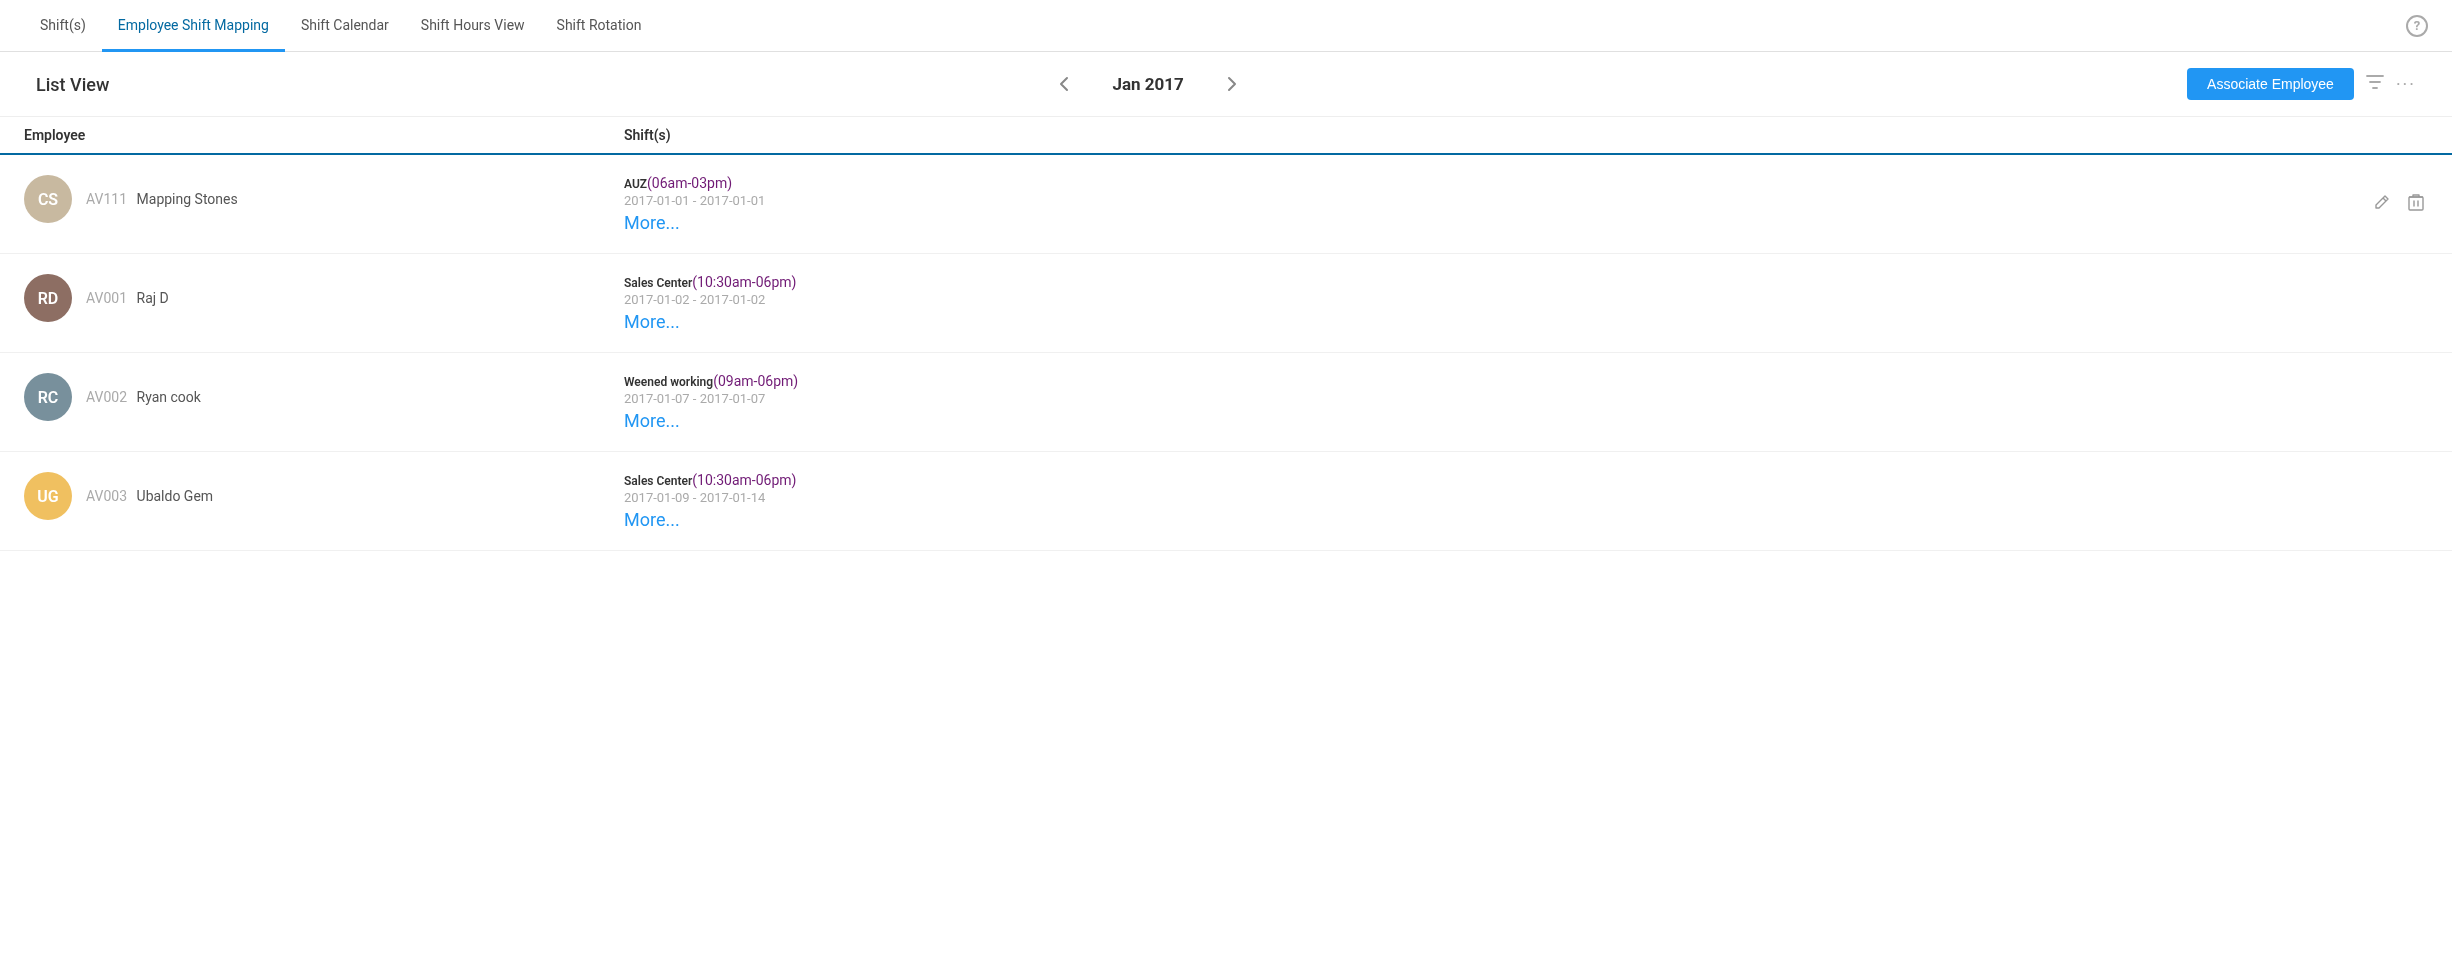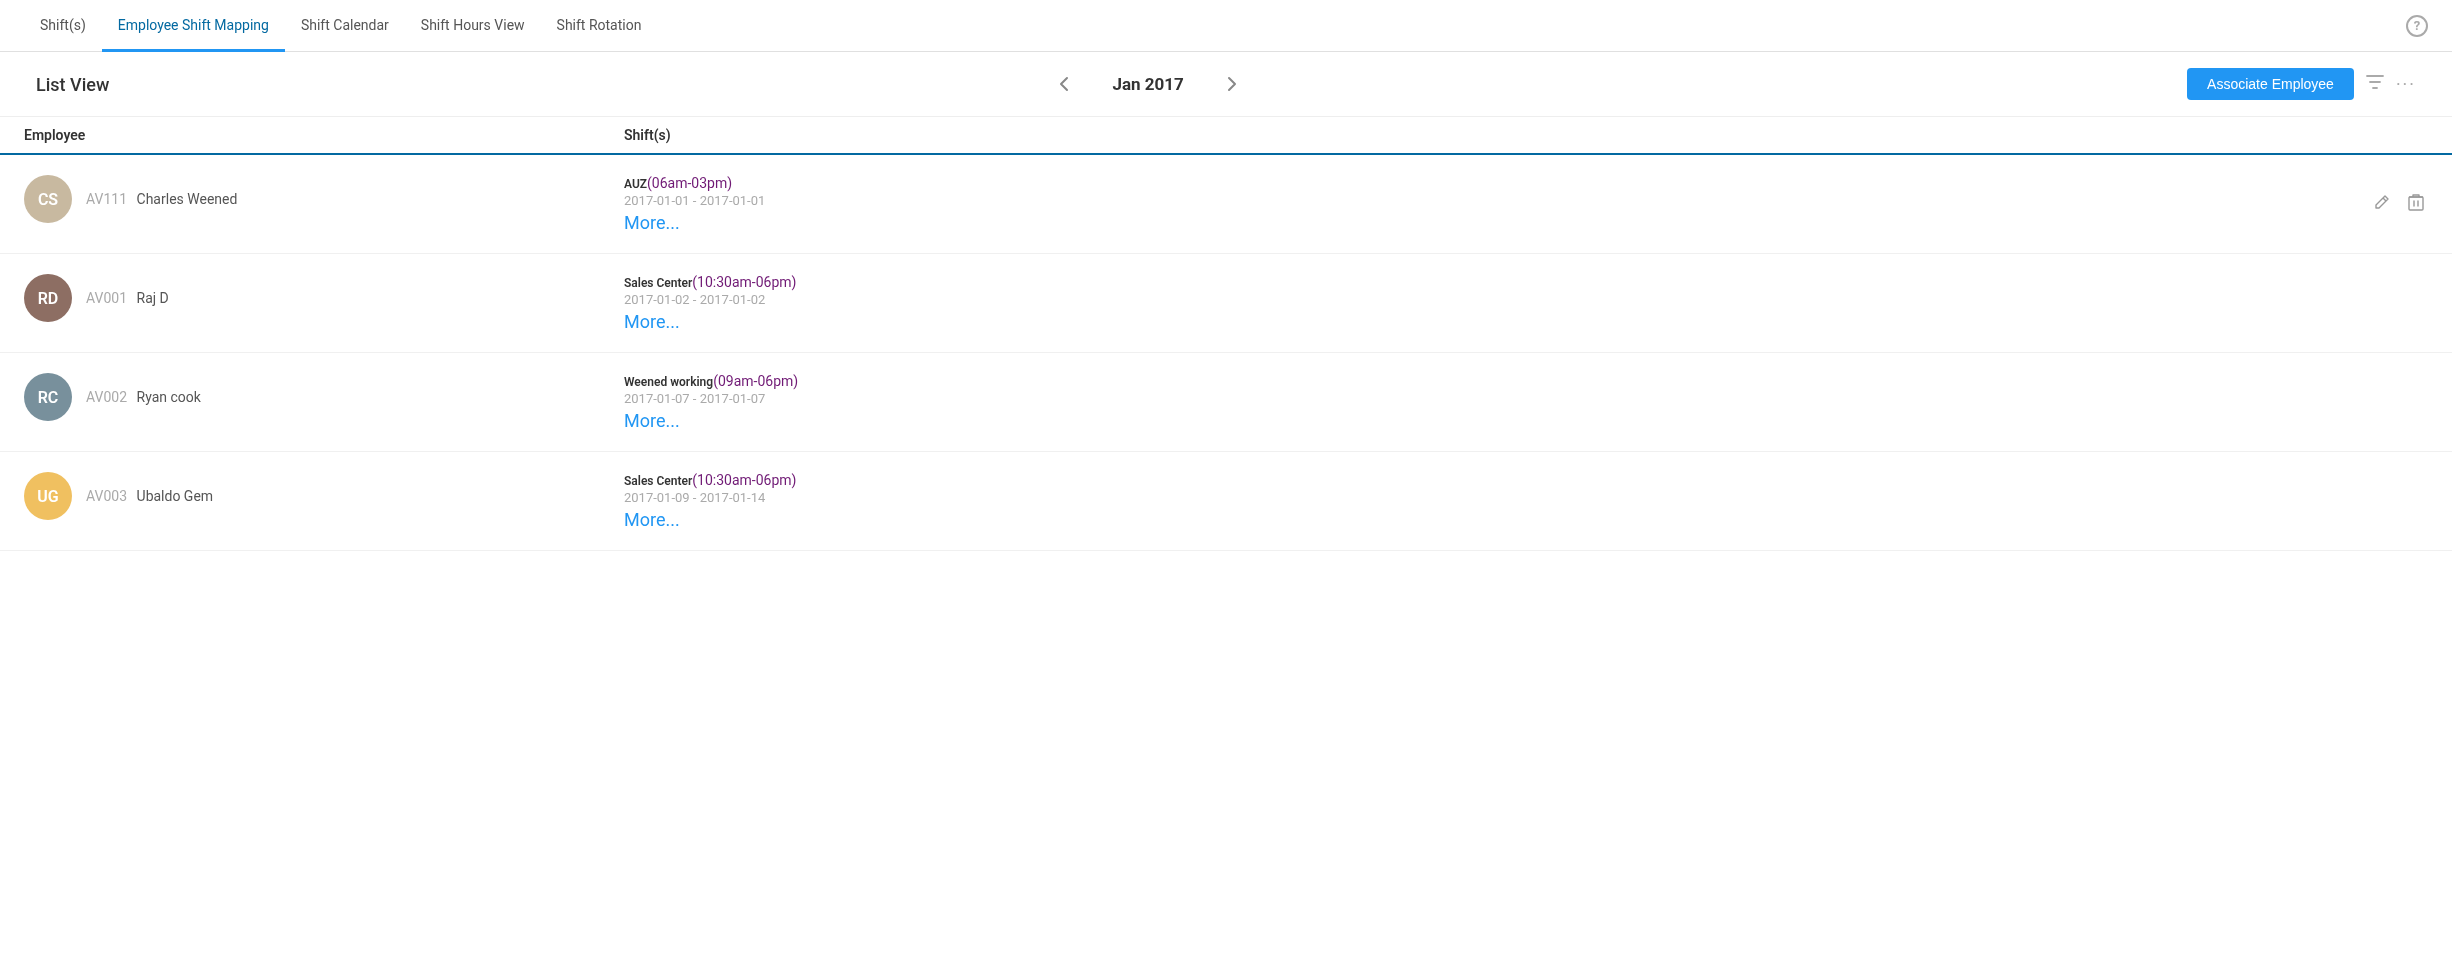--- a/index.html
+++ b/index.html
@@ -253,21 +253,21 @@
 </div>
 
 <div id="employee-list">
     <div class="employee-row">
     <div class="employee-info">
       <div class="avatar" style="background:#c8b9a0; color:#fff; font-size:16px; font-weight:600;">
         CS
       </div>
       <div>
         <span class="employee-id">AV111</span>
-        <span class="employee-name">Charles Weened</span>
+        <span class="employee-name">Mapping Stones</span>
       </div>
     </div>
     <div class="shift-info">
       <div>
         <span class="shift-name">AUZ</span><span class="shift-time">(06am-03pm)</span>
       </div>
       <div class="shift-dates">2017-01-01 - 2017-01-01</div>
       <span class="more-link">More...</span>
     </div>
 

